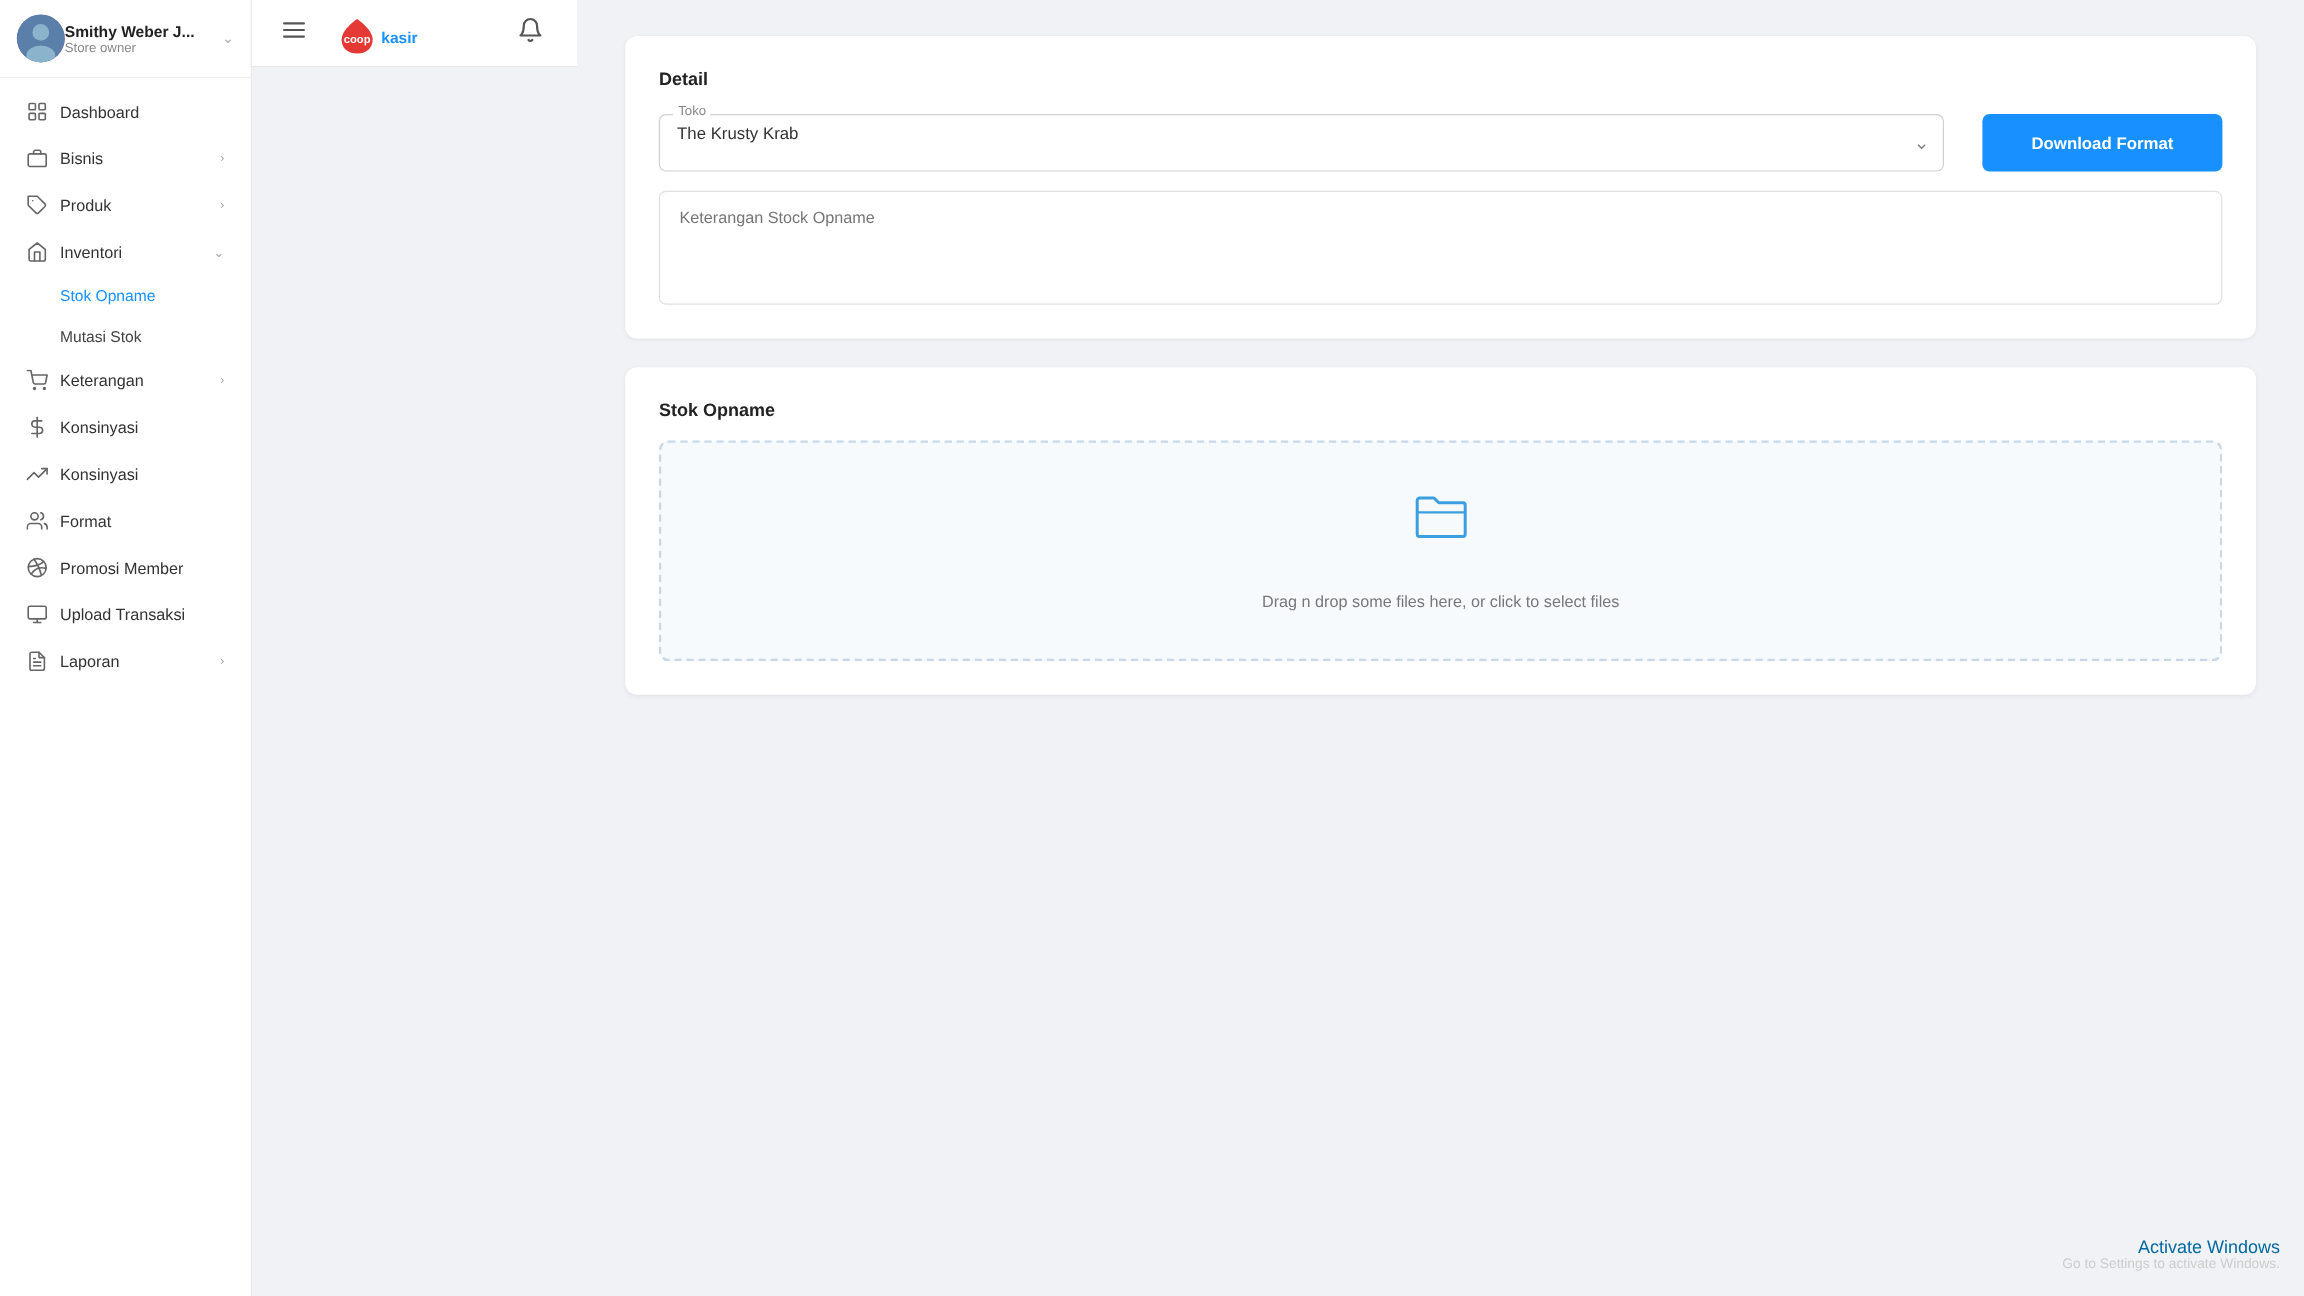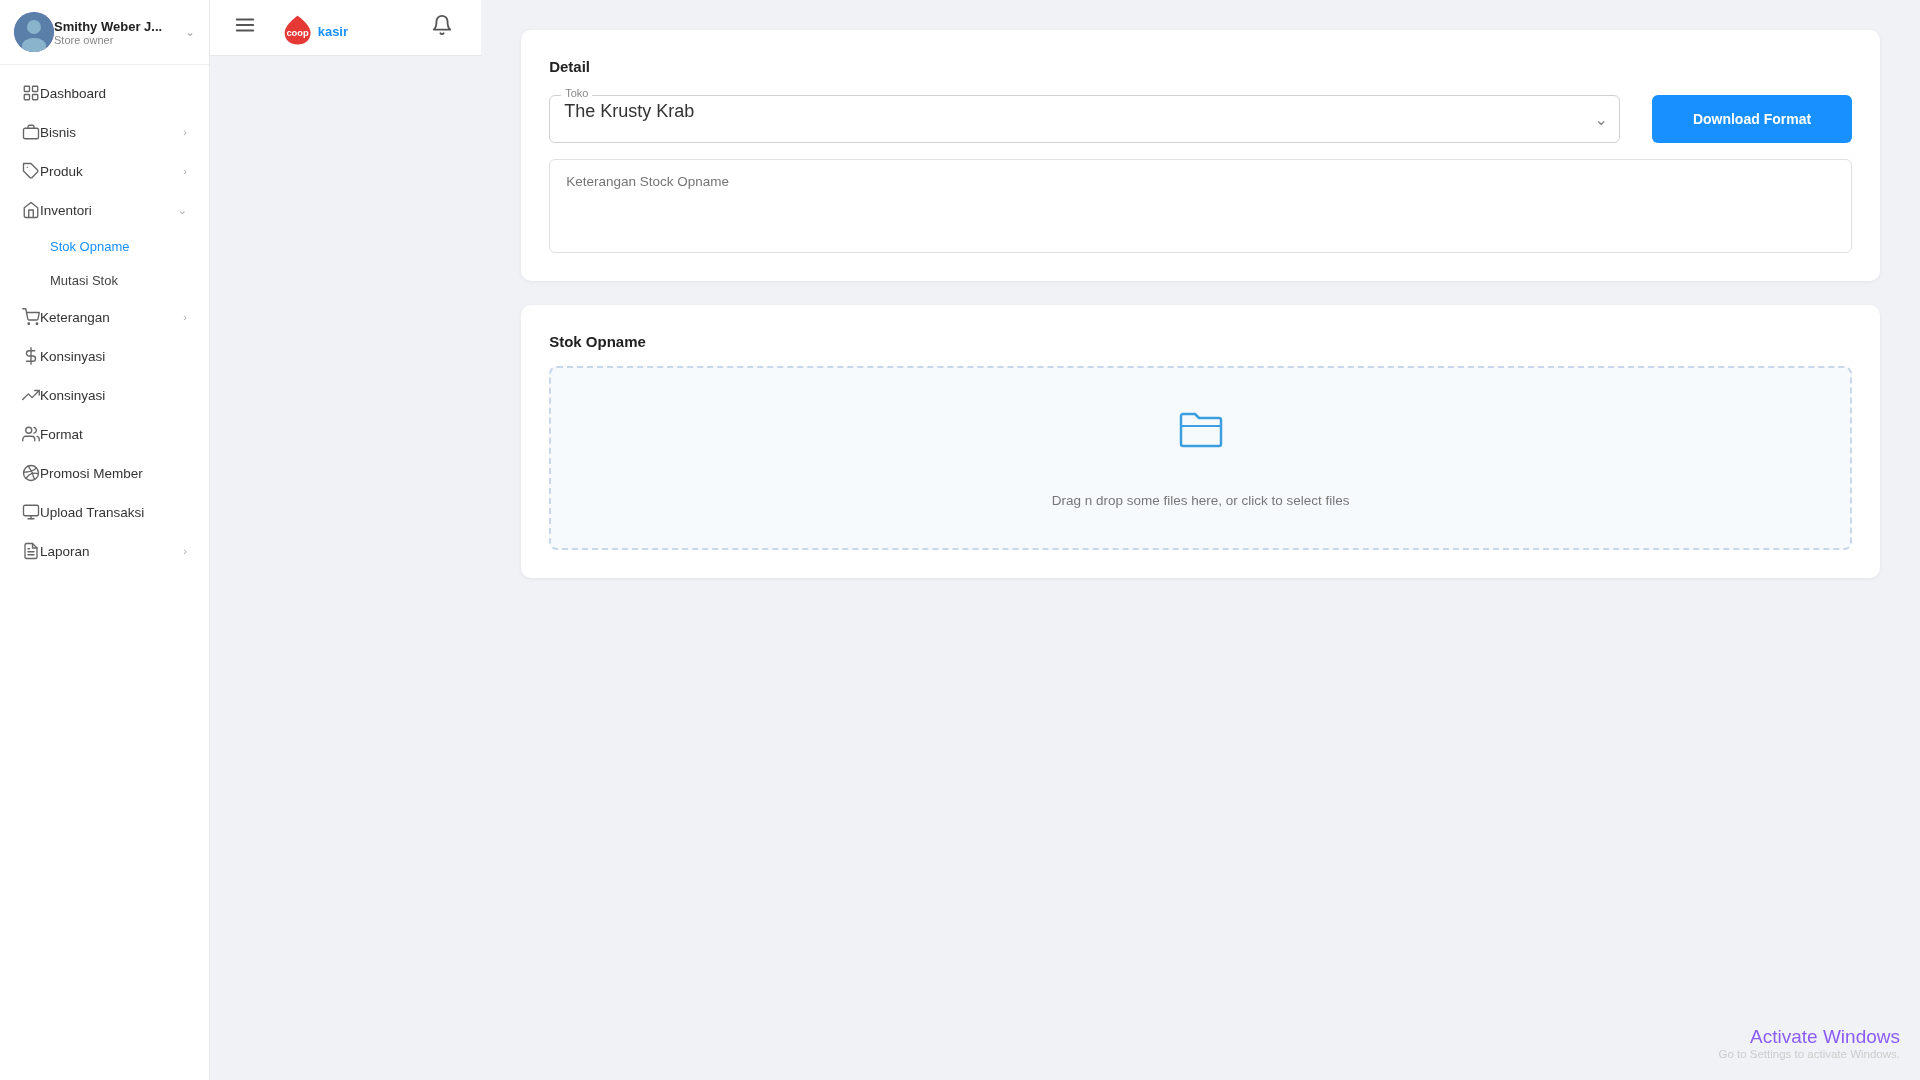--- a/index.html
+++ b/index.html
@@ -53,21 +53,21 @@
       cursor: pointer;
       color: #444;
       font-size: 13.5px;
       gap: 10px;
       border-radius: 6px;
       margin: 1px 6px;
       transition: background 0.15s;
       justify-content: space-between;
     }
 
-    .nav-item-left { display: flex; align-items: center; gap: 0; }
+    .nav-item-left { display: flex; align-items: center; gap: 10px; }
 
     .nav-item .nav-icon { width: 18px; height: 18px; color: #666; flex-shrink: 0; }
 
     .nav-item .nav-label { font-size: 13.5px; color: #333; }
 
     .nav-item .expand-icon { color: #aaa; font-size: 11px; }
 
     .nav-sub-item {
       display: flex;
       align-items: center;
@@ -167,21 +167,21 @@
       padding: 0 4px;
       z-index: 1;
     }
 
     .store-select {
       width: 100%;
       height: 48px;
       border: 1px solid #d0d0d0;
       border-radius: 6px;
       padding: 0 40px 16px 14px;
-      font-size: 18px;
+      font-size: 14px;
       color: #333;
       appearance: none;
       background: white;
       cursor: pointer;
       outline: none;
     }
 
     .select-arrow {
       position: absolute;
       right: 12px;
@@ -253,22 +253,22 @@
     
     .windows-watermark {
       position: fixed;
       bottom: 20px;
       right: 20px;
       text-align: right;
       pointer-events: none;
     }
 
     .windows-watermark .wm-title {
-      font-size: 19px;
-      color: #8b5cf6;
+      font-size: 15px;
+      color: #0369a1;
     }
 
     .windows-watermark .wm-sub {
       font-size: 11.5px;
       color: #ccc;
     }
 
     
     .icon-svg { width: 18px; height: 18px; fill: none; stroke: currentColor; stroke-width: 1.8; stroke-linecap: round; stroke-linejoin: round; }
   </style>

